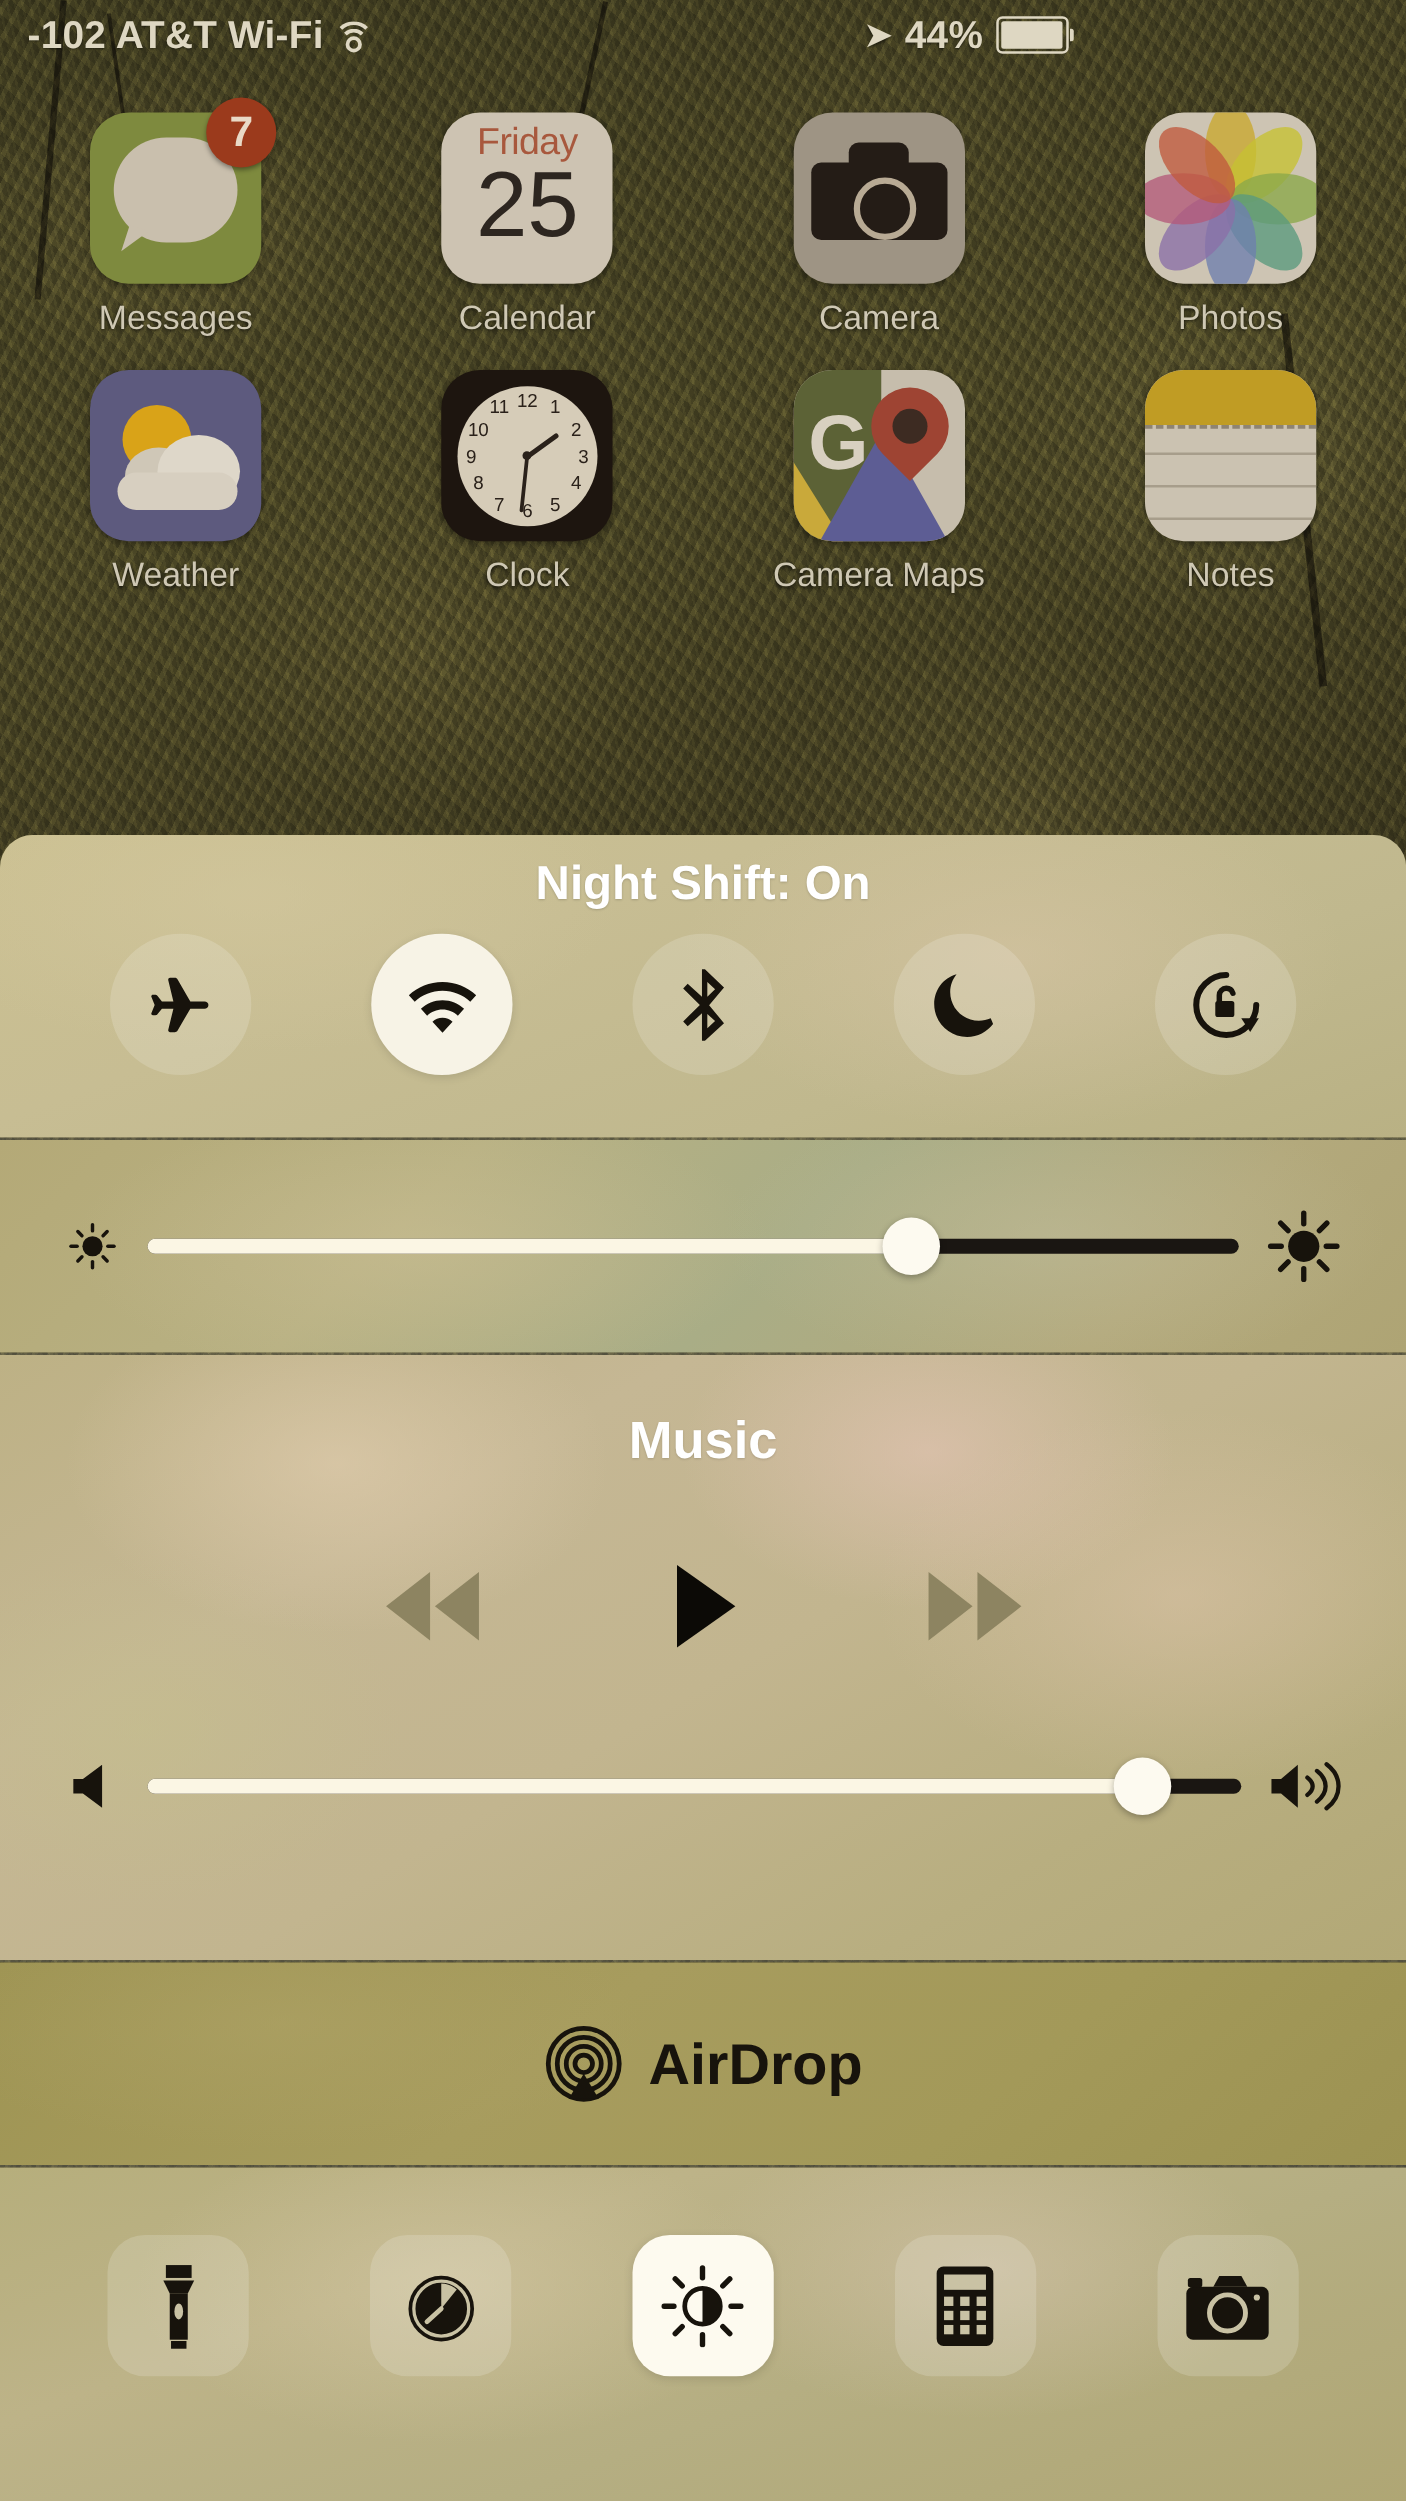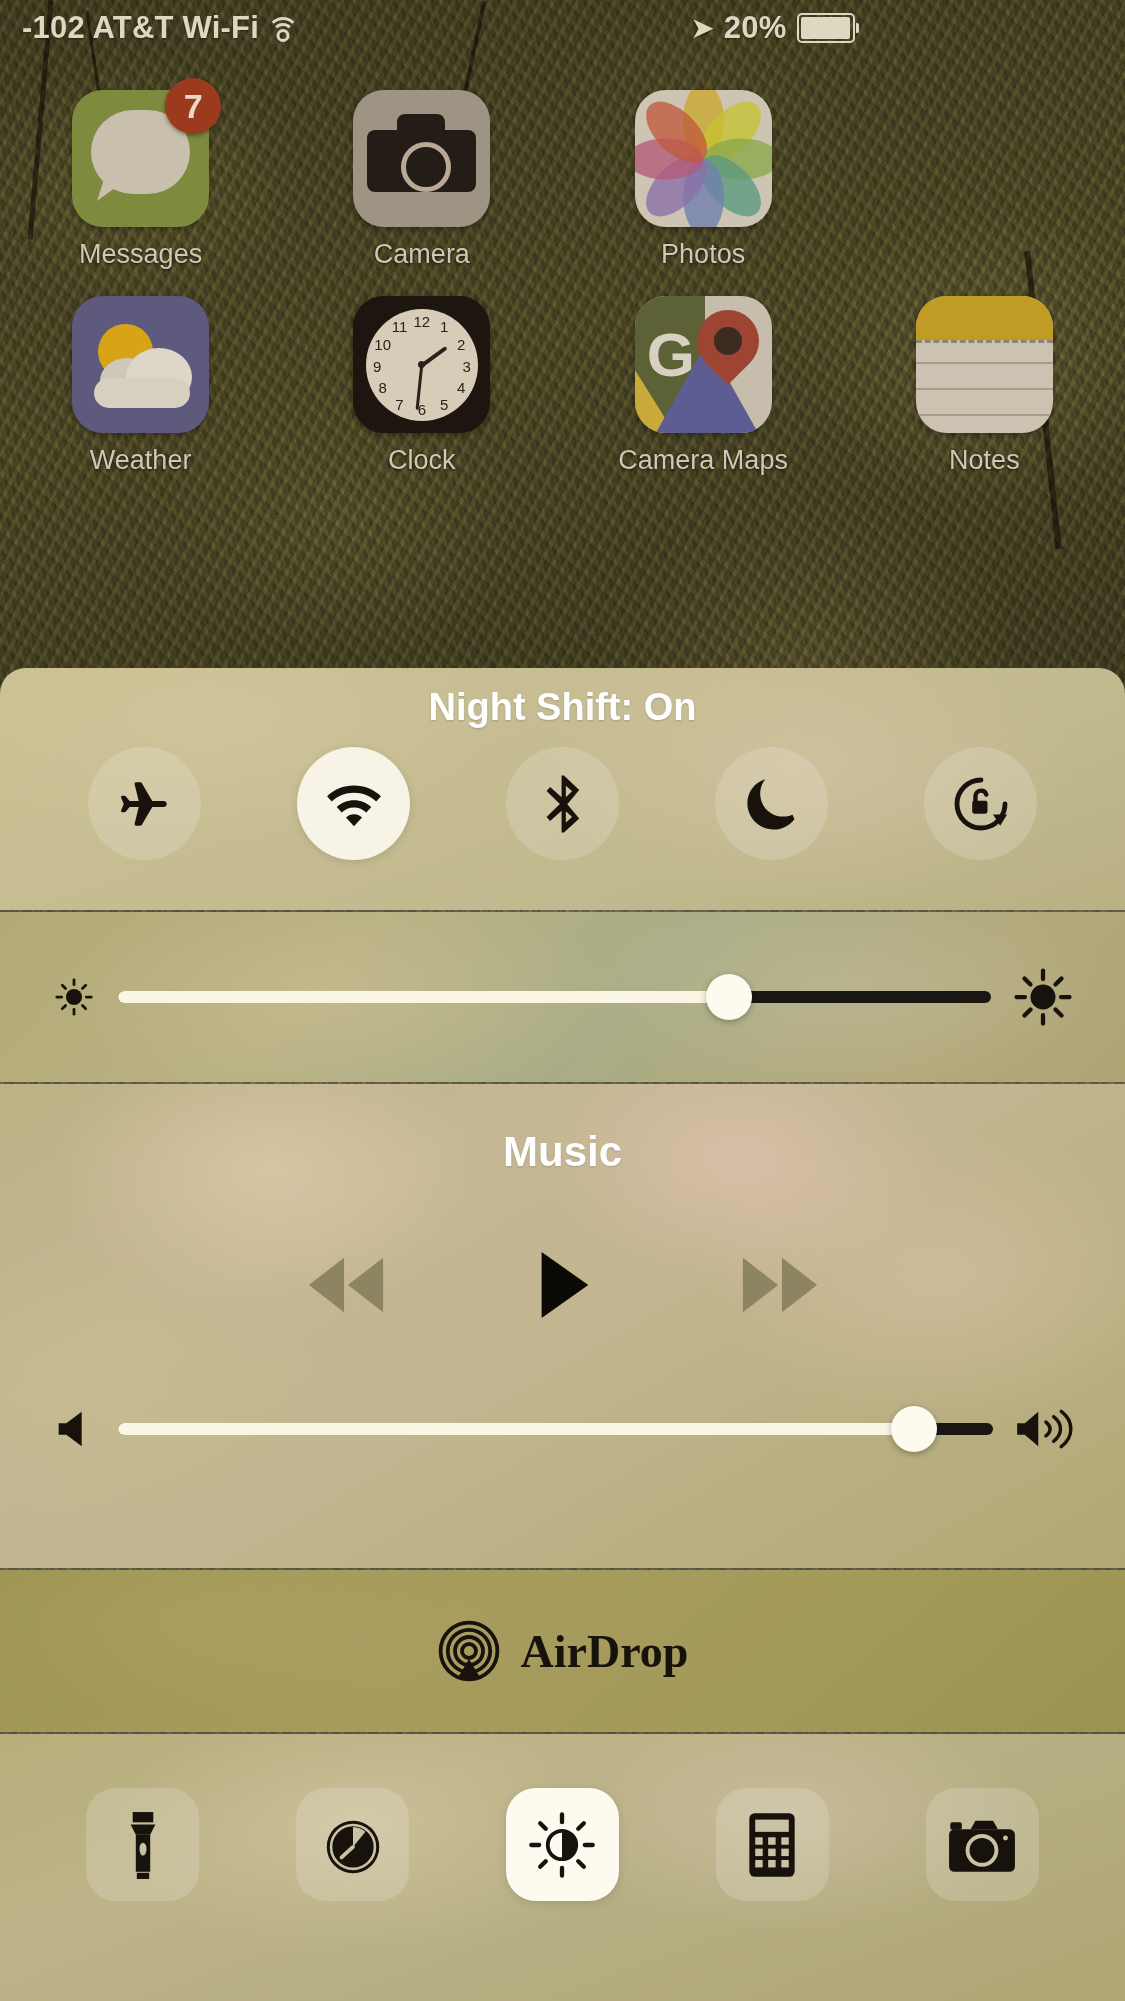--- a/index.html
+++ b/index.html
@@ -168,21 +168,21 @@
       linear-gradient(150deg,#bdb185 0%,#c5b794 28%,#c2b58f 52%,#b8ae80 78%,#b2a876 100%);}
   #music-title{text-align:center;color:#fff;font-size:42px;font-weight:bold;padding-top:44px;
     text-shadow:0 1px 2px rgba(0,0,0,.15);}
   #transport{display:flex;justify-content:center;align-items:center;gap:146px;margin-top:74px;}
   .tbtn{display:flex;align-items:center;justify-content:center;}
 
   
   #sec-air{height:162px;
     background:
       radial-gradient(ellipse 400px 140px at 20% 30%, rgba(176,164,104,.5), transparent 72%),
-      linear-gradient(140deg,#9e9453 0%,#a79c5e 40%,#a39959 70%,#9c9252 100%); font-family: Liberation Serif, serif;}
+      linear-gradient(140deg,#9e9453 0%,#a79c5e 40%,#a39959 70%,#9c9252 100%);}
   #airdrop-row{display:flex;justify-content:center;align-items:center;gap:20px;height:100%;}
   #airdrop-label{color:#17130c;font-size:46px;font-weight:bold;}
 
   
   #sec-short{height:273px;
     background:
       radial-gradient(ellipse 360px 180px at 32% 35%, rgba(214,201,166,.55), transparent 70%),
       radial-gradient(ellipse 340px 170px at 70% 30%, rgba(216,198,176,.5), transparent 70%),
       linear-gradient(160deg,#b6ae7c 0%,#bdb388 30%,#b5ae82 60%,#afa674 100%);}
   #short-row{display:flex;justify-content:space-around;align-items:center;padding:54px 38px 0;}
@@ -206,37 +206,44 @@
     <div id="sb-left">
       <span>-102 AT&amp;T Wi-Fi</span>
       <span class="wifi-glyph">
           <i></i>
           <i></i>
           <i></i>
         </span>
     </div>
     <div id="sb-right">
       <span id="loc-arrow">➤</span>
-      <span>20%</span>
+      <span>44%</span>
       <span id="battery">
           <i></i>
         </span>
     </div>
   </div>
 
   <div class="icon-row" style="top:90px">
     <div class="app">
       <div class="icon-wrap">
         <div class="app-icon ic-messages">
           <div class="bub"></div>
             <div class="tail"></div>
         </div>
         <div class="badge">7</div>
       </div>
       <div class="app-label">Messages</div>
+    </div>
+    <div class="app">
+      <div class="app-icon ic-calendar">
+        <div class="cal-day">Friday</div>
+        <div class="cal-num">25</div>
+      </div>
+      <div class="app-label">Calendar</div>
     </div>
     <div class="app">
       <div class="app-icon ic-camera">
         <div class="cam-hump"></div>
           <div class="cam-body"></div>
           <div class="cam-lens"></div>
       </div>
       <div class="app-label">Camera</div>
     </div>
     <div class="app">

